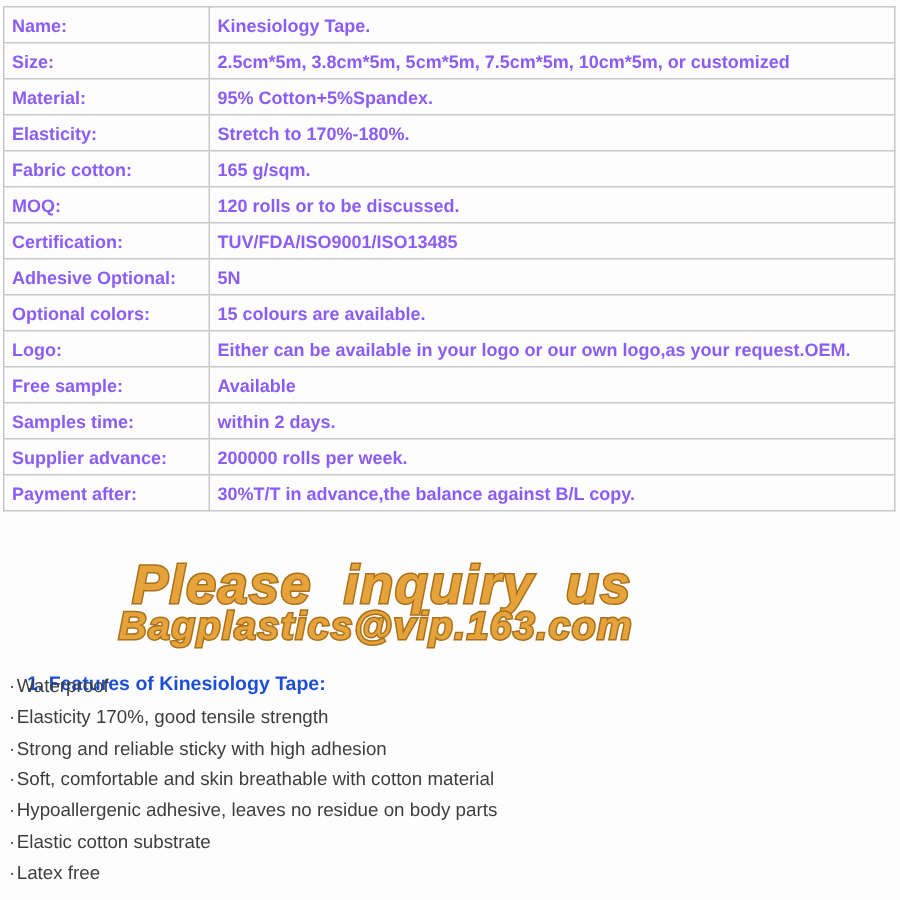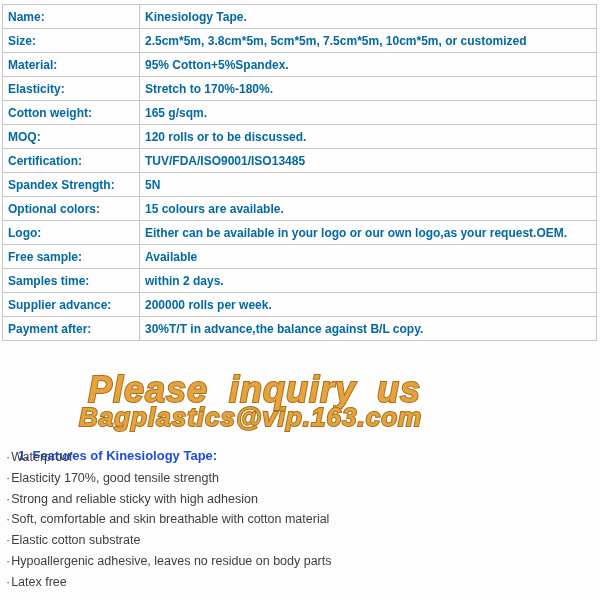--- a/index.html
+++ b/index.html
@@ -23,21 +23,21 @@
     width: 595px;
     border-collapse: collapse;
     table-layout: fixed;
     border: 1px solid #8f8f8f;
   }
   table.spec-table td {
     border: 1px solid #c7c7c7;
     height: 23px;
     font-size: 12px;
     font-weight: bold;
-    color: #0369a1;
+    color: #8b5cf6;
     padding: 0 2px 0 5px;
     vertical-align: middle;
     overflow: hidden;
   }
   table.spec-table td.val {
     white-space: pre;
   }
 
   
   .watermark {
@@ -119,33 +119,33 @@
     </tr>
     <tr>
       <td class="lbl">Material:</td>
       <td class="val">95% Cotton+5%Spandex.</td>
     </tr>
     <tr>
       <td class="lbl">Elasticity:</td>
       <td class="val">Stretch to 170%-180%.</td>
     </tr>
     <tr>
-      <td class="lbl">Cotton weight:</td>
+      <td class="lbl">Fabric cotton:</td>
       <td class="val">165 g/sqm.</td>
     </tr>
     <tr>
       <td class="lbl">MOQ:</td>
       <td class="val">120 rolls or to be discussed.</td>
     </tr>
     <tr>
       <td class="lbl">Certification:</td>
       <td class="val">TUV/FDA/ISO9001/ISO13485</td>
     </tr>
     <tr>
-      <td class="lbl">Spandex Strength:</td>
+      <td class="lbl">Adhesive Optional:</td>
       <td class="val">5N</td>
     </tr>
     <tr>
       <td class="lbl">Optional colors:</td>
       <td class="val">15 colours are available.</td>
     </tr>
     <tr>
       <td class="lbl">Logo:</td>
       <td class="val">Either can be available in your logo or our own logo,as your request.OEM.</td>
     </tr>
@@ -173,16 +173,16 @@
   <div class="wm-line2">Bagplastics@vip.163.com</div>
 </div>
 
 <h2 class="features-heading">1. Features of Kinesiology Tape:</h2>
 
 <ul class="features-list">
   <li><span class="dot">·</span><span>Waterproof</span></li>
   <li><span class="dot">·</span><span>Elasticity 170%, good tensile strength</span></li>
   <li><span class="dot">·</span><span>Strong and reliable sticky with high adhesion</span></li>
   <li><span class="dot">·</span><span>Soft, comfortable and skin breathable with cotton material</span></li>
+  <li><span class="dot">·</span><span>Hypoallergenic adhesive, leaves no residue on body parts</span></li>
   <li><span class="dot">·</span><span>Elastic cotton substrate</span></li>
-  <li><span class="dot">·</span><span>Hypoallergenic adhesive, leaves no residue on body parts</span></li>
   <li><span class="dot">·</span><span>Latex free</span></li>
 </ul>
 
 </body></html>

